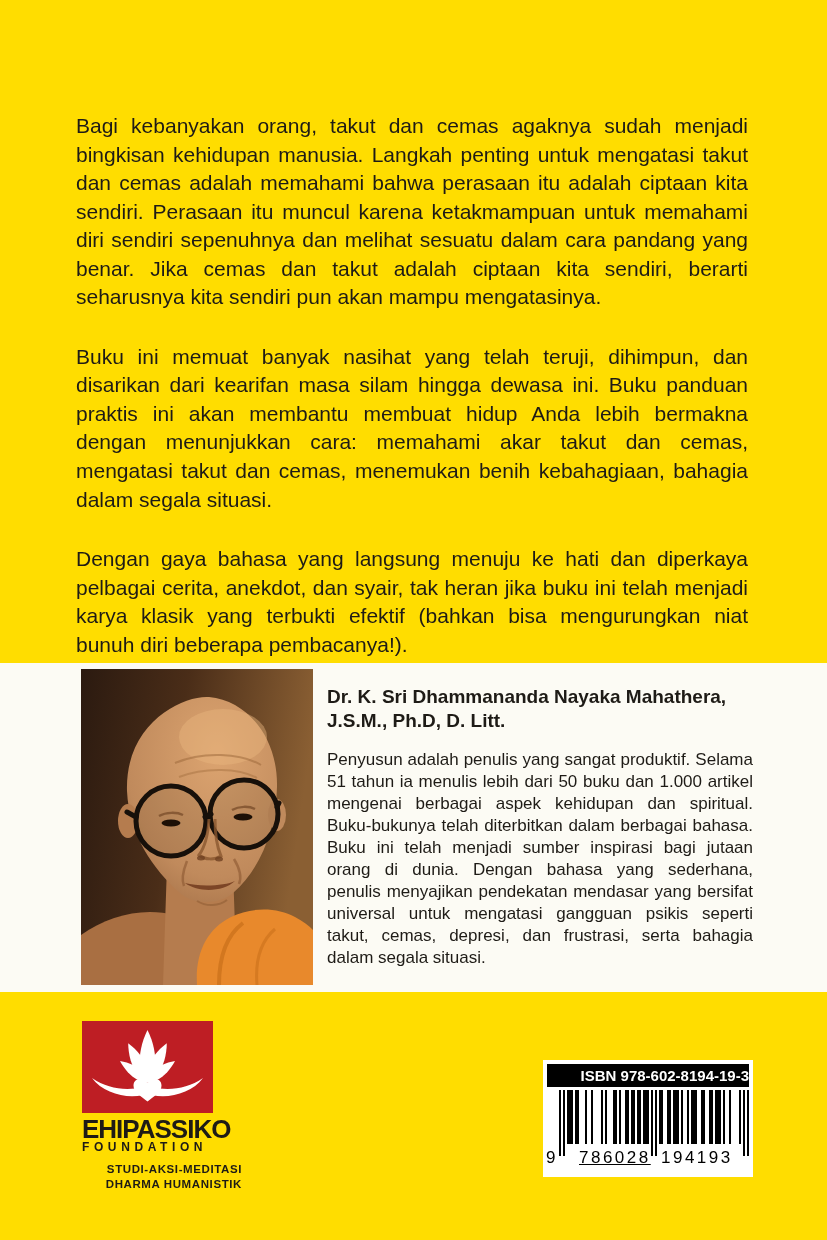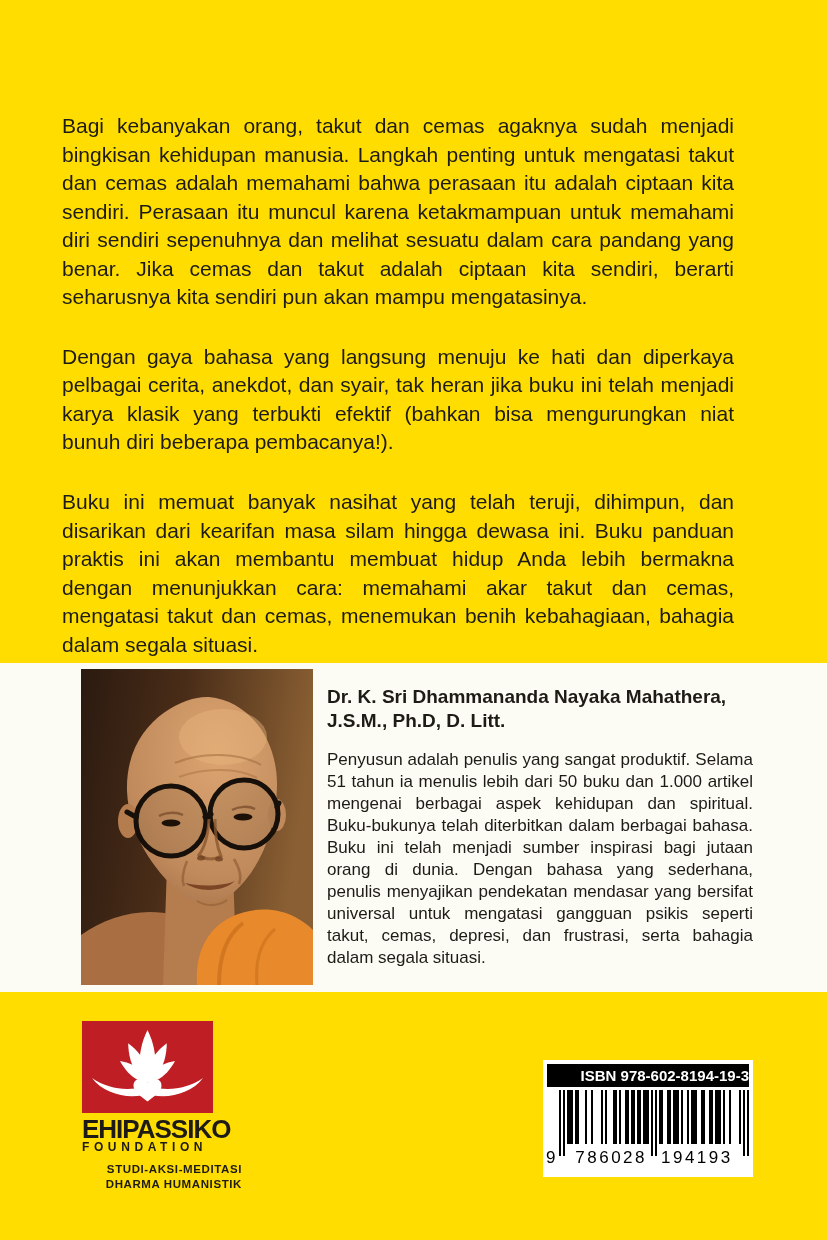--- a/index.html
+++ b/index.html
@@ -11,21 +11,21 @@
   }
   *{box-sizing:border-box;}
   html,body{margin:0;padding:0;}
   body{
     width:827px;height:1240px;position:relative;overflow:hidden;
     background:var(--yellow);
     font-family:"Liberation Sans", sans-serif;
     color:var(--ink);
   }
   
-  .synopsis{position:absolute;top:112px;left:62px;width:672px;}
+  .synopsis{position:absolute;top:112px;left:76px;width:672px;}
   .synopsis p{
     margin:0 0 31px 0;font-size:21px;line-height:1.36;
     text-align:justify;color:var(--ink);
   }
   
   .author-band{
     position:absolute;top:663px;left:0;width:827px;height:329px;
     background:var(--band);
     padding-left:24px;
   }
@@ -66,32 +66,32 @@
     position:relative;height:84px;margin:3px 0 0 16px;font-size:0;
   }
   .module{display:inline-block;width:2px;height:54px;vertical-align:top;}
   .module.on{background:#000;}
   .module.guard.on{height:66px;}
   .digits span{
     position:absolute;top:58px;font-size:17px;color:#000;
     font-family:"Liberation Sans", sans-serif;
   }
   .digit-left{left:-13px;}
-  .digit-center{left:8px;width:80px;text-align:right;letter-spacing:2.5px;}
+  .digit-center{left:20px;width:80px;text-align:left;letter-spacing:2.5px;text-decoration:underline;}
   .digit-right{left:102px;width:80px;text-align:left;letter-spacing:2.5px;}
 </style>
 </head>
 <body>
 
 <div>
 
   <section class="synopsis">
     <p>Bagi kebanyakan orang, takut dan cemas agaknya sudah menjadi bingkisan kehidupan manusia. Langkah penting untuk mengatasi takut dan cemas adalah memahami bahwa perasaan itu adalah ciptaan kita sendiri. Perasaan itu muncul karena ketakmampuan untuk memahami diri sendiri sepenuhnya dan melihat sesuatu dalam cara pandang yang benar. Jika cemas dan takut adalah ciptaan kita sendiri, berarti seharusnya kita sendiri pun akan mampu mengatasinya.</p>
+    <p>Buku ini memuat banyak nasihat yang telah teruji, dihimpun, dan disarikan dari kearifan masa silam hingga dewasa ini. Buku panduan praktis ini akan membantu membuat hidup Anda lebih bermakna dengan menunjukkan cara: memahami akar takut dan cemas, mengatasi takut dan cemas, menemukan benih kebahagiaan, bahagia dalam segala situasi.</p>
     <p>Dengan gaya bahasa yang langsung menuju ke hati dan diperkaya pelbagai cerita, anekdot, dan syair, tak heran jika buku ini telah menjadi karya klasik yang terbukti efektif (bahkan bisa mengurungkan niat bunuh diri beberapa pembacanya!).</p>
-    <p>Buku ini memuat banyak nasihat yang telah teruji, dihimpun, dan disarikan dari kearifan masa silam hingga dewasa ini. Buku panduan praktis ini akan membantu membuat hidup Anda lebih bermakna dengan menunjukkan cara: memahami akar takut dan cemas, mengatasi takut dan cemas, menemukan benih kebahagiaan, bahagia dalam segala situasi.</p>
   </section>
 
   <section class="author-band">
     <div class="photo">
       <svg viewBox="0 0 232 316" xmlns="http://www.w3.org/2000/svg" aria-hidden="true">
         <defs>
           <linearGradient id="bgGrad" x1="0" y1="0" x2="1" y2="0.2">
             <stop offset="0" stop-color="#2b1a10"></stop>
             <stop offset="0.45" stop-color="#4a2d18"></stop>
             <stop offset="1" stop-color="#8a5f33"></stop>

